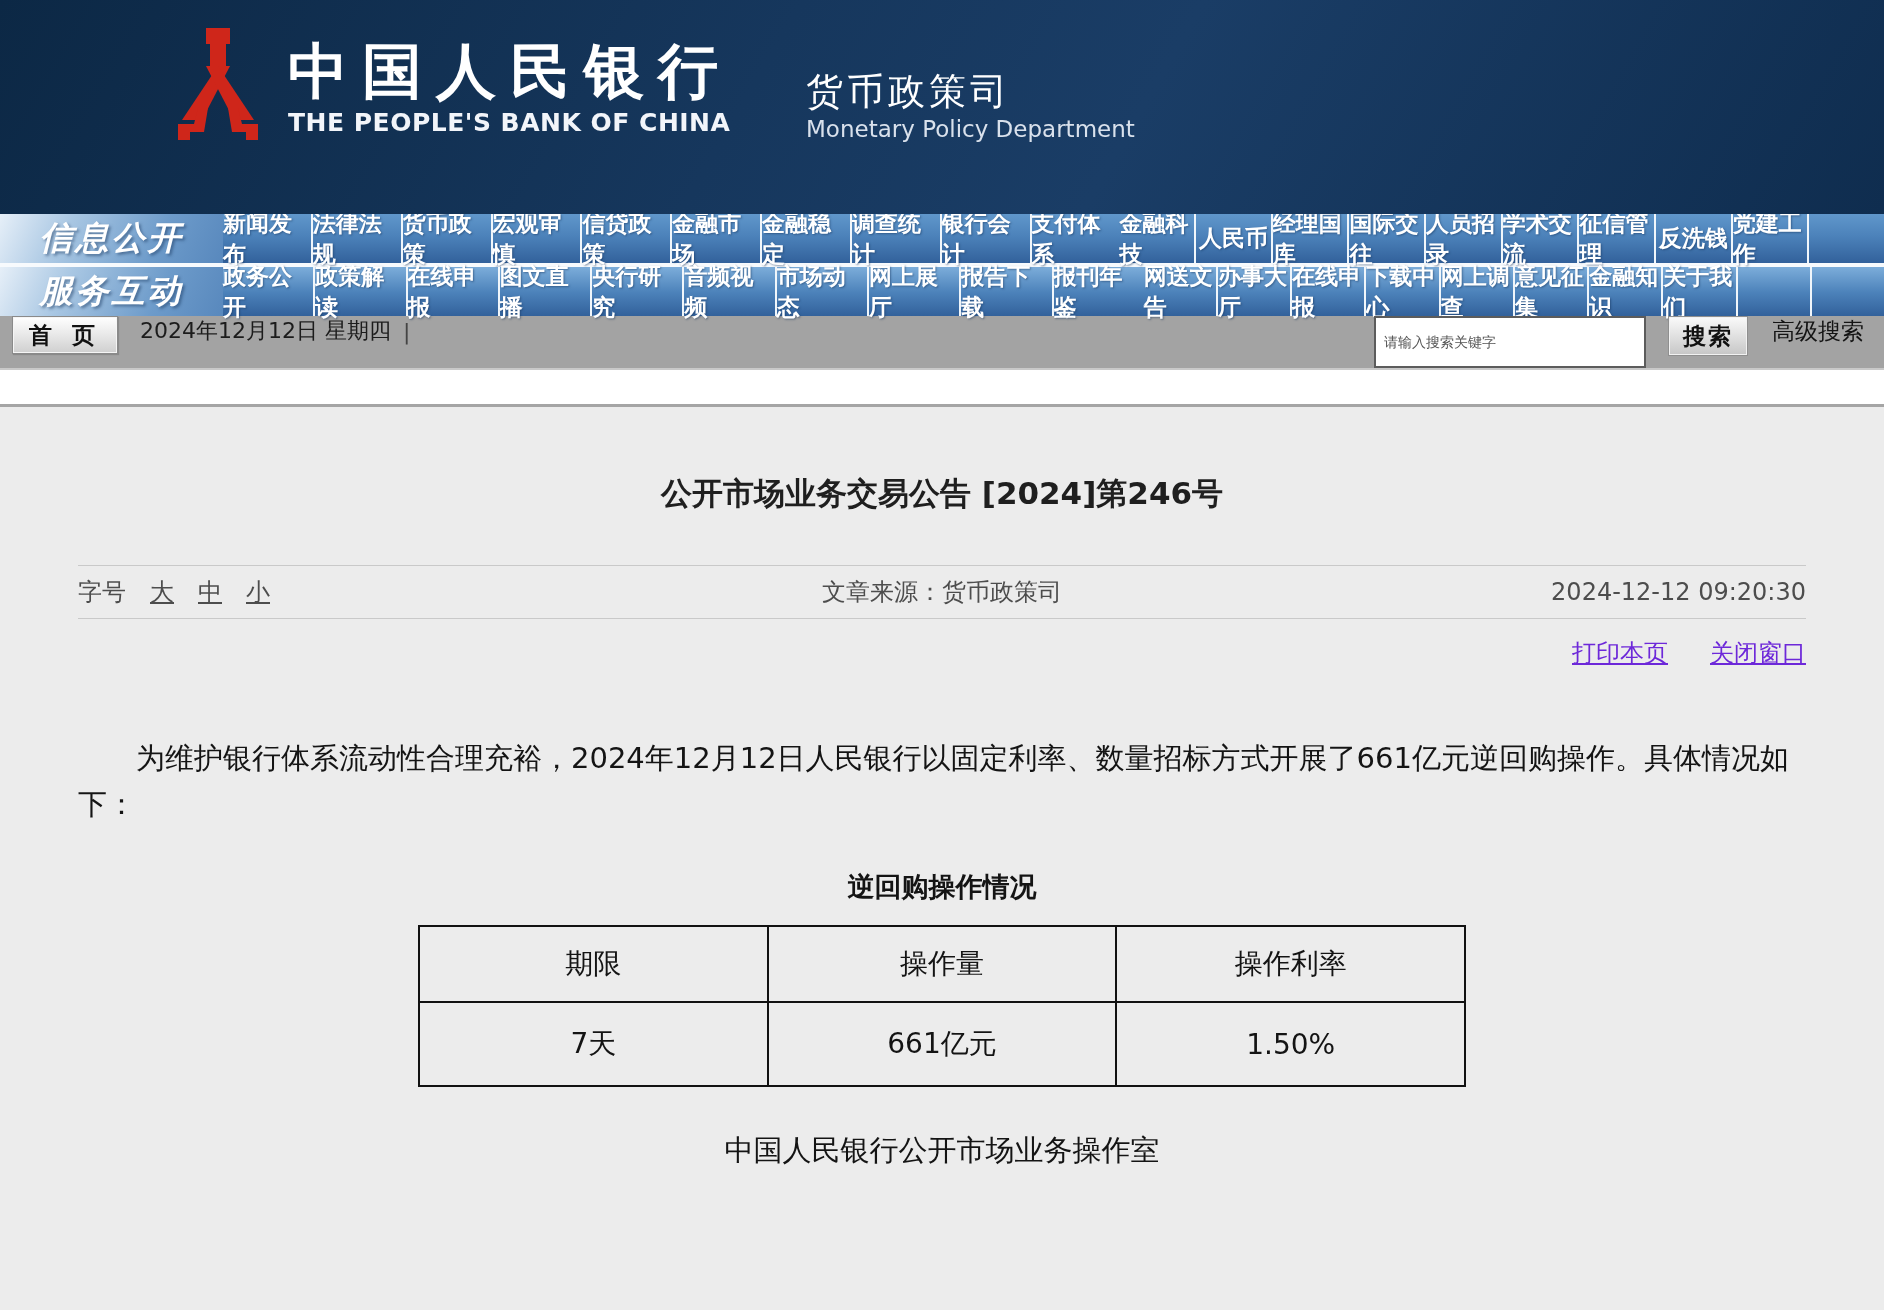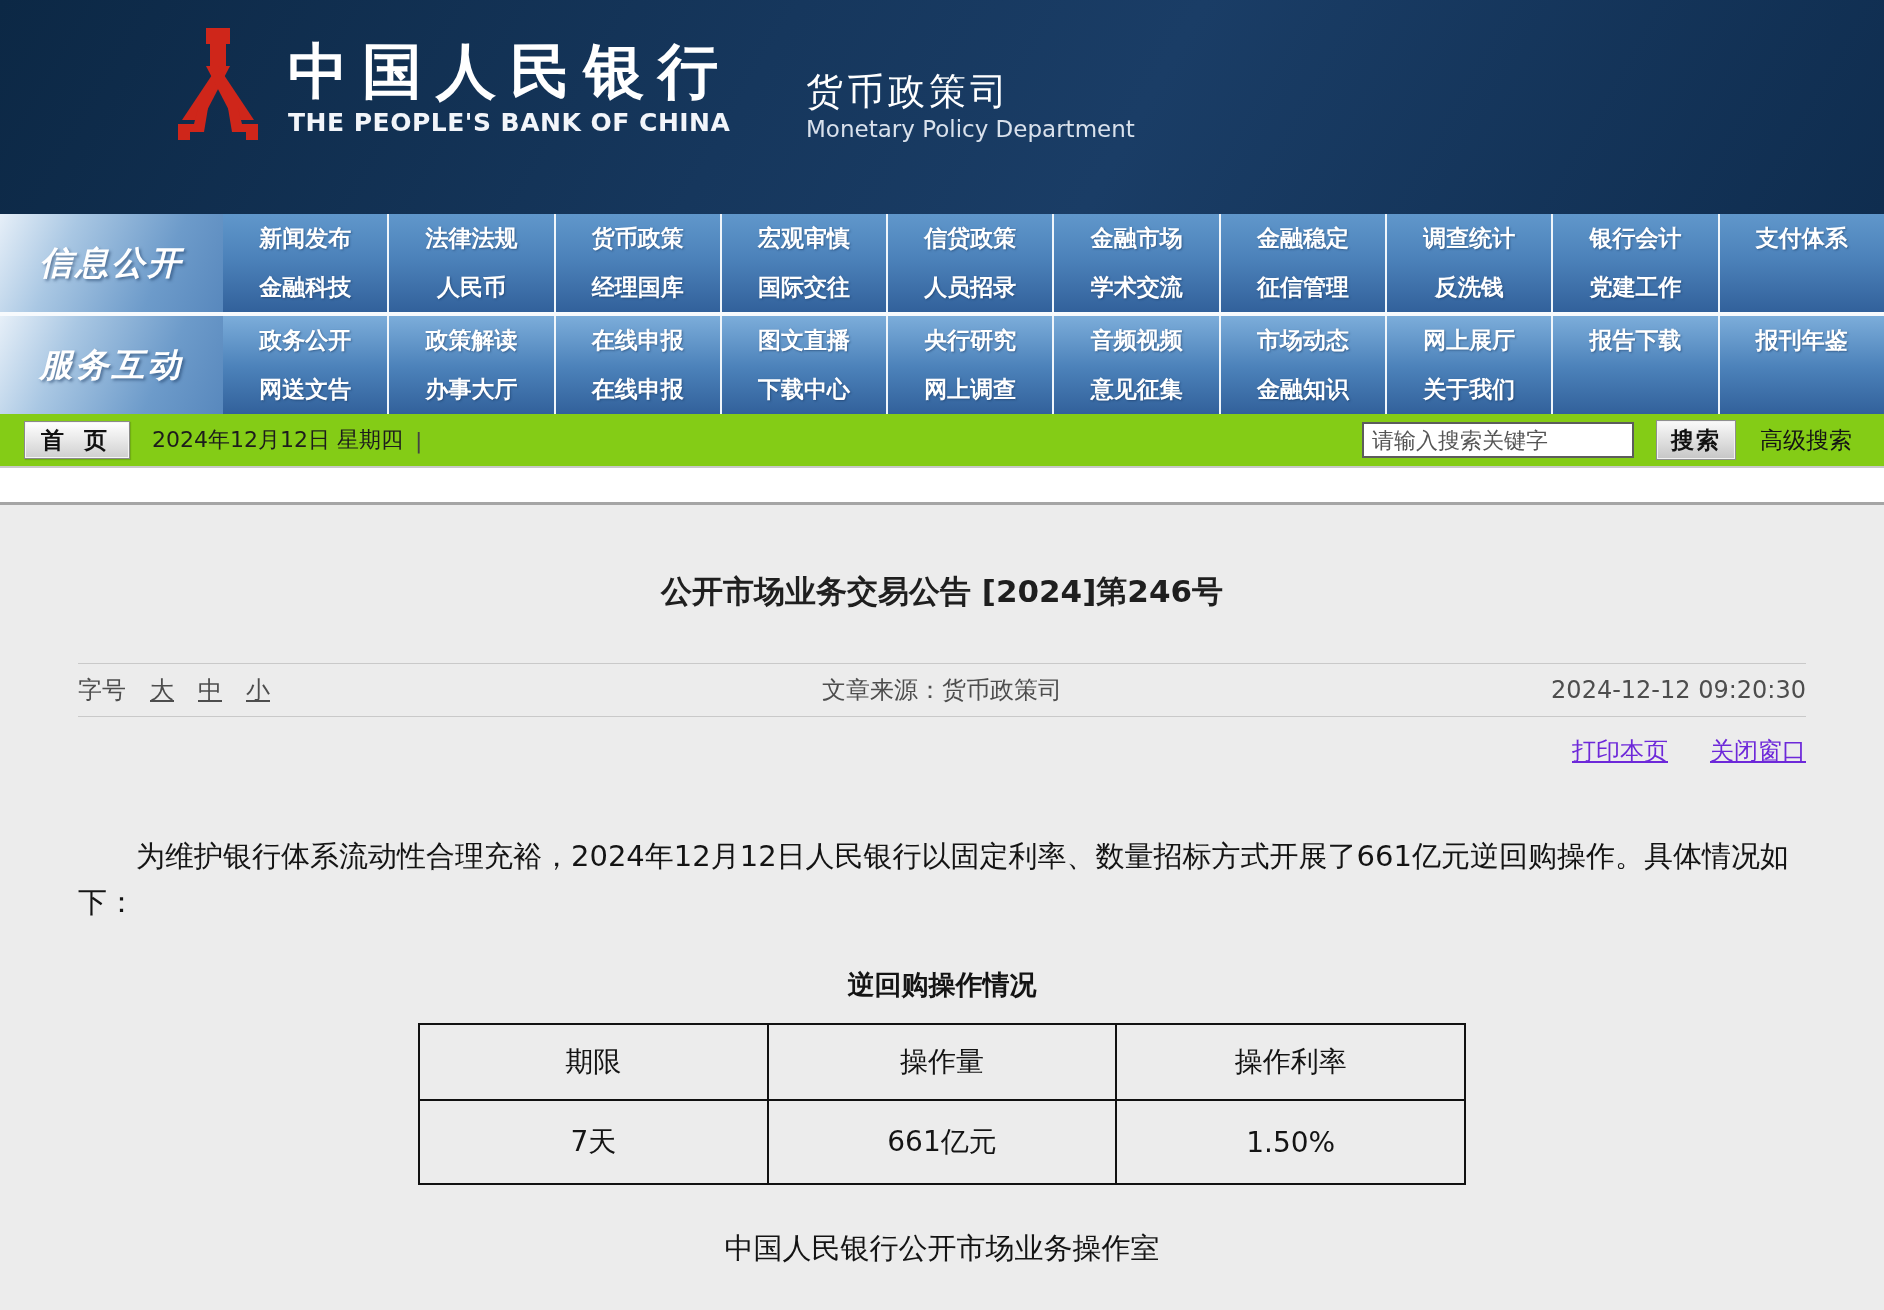--- a/index.html
+++ b/index.html
@@ -18,35 +18,35 @@
 
   
   .nav { width:100%; }
   .nav-block { display:flex; background:linear-gradient(180deg,#6097cb 0%,#4c82ba 45%,#32619b 100%); }
   .nav-block.second { background:linear-gradient(180deg,#7cadda 0%,#4c82ba 52%,#32619b 100%); }
   .nav-divider { height:4px; background:#f7fafd; }
   .nav-label { width:223px; min-width:223px; display:flex; align-items:center; justify-content:center;
     background:linear-gradient(115deg,#e6eff8 0%,#a9c7e3 30%,#6d9bca 70%,#5888bd 100%);
     color:#ffffff; font-size:33px; font-weight:bold; font-style:italic;
     text-shadow:2px 2px 3px rgba(30,60,100,0.55); letter-spacing:3px; }
-  .nav-rows { flex:1; display:flex; flex-direction:column; }
+  .nav-rows { flex:1; display:flex; flex-direction:row; }
   .nav-row { display:flex; height:49px; }
   .ncell { flex:1; display:flex; align-items:center; justify-content:center; color:#ffffff;
     font-size:23px; font-weight:bold; text-shadow:1px 1px 2px rgba(20,50,90,0.5); cursor:pointer; }
   .ncell + .ncell { border-left:2px solid #f0f6fb; }
 
   
-  .crumbbar { height:54px; background:#84cc16; border-bottom:2px solid #c9c9c9; display:flex; align-items:center; padding:0 24px; }
+  .crumbbar { height:54px; background:#a3a3a3; border-bottom:2px solid #c9c9c9; display:flex; align-items:flex-start; padding:0 12px; }
   .home-btn { height:38px; padding:0 16px; margin-right:22px; font-size:23px; font-weight:bold; color:#111;
     background:linear-gradient(180deg,#ffffff 0%,#e8e8e8 50%,#cfcfcf 100%); border:1px solid #8a8a8a;
     box-shadow:inset 0 0 0 1px #f5f5f5, 1px 1px 1px rgba(0,0,0,0.15); display:flex; align-items:center; cursor:pointer; letter-spacing:6px; }
   .crumb-text { font-size:22px; color:#1c1c1c; white-space:nowrap; display:flex; align-items:center; gap:10px; }
   .crumb-sep { color:#444; padding:0 2px; }
   .crumb-spacer { flex:1; }
-  .search-input { width:272px; height:36px; border:2px solid #5c5c5c; background:#ffffff; font-size:22px; padding:0 8px;
+  .search-input { width:272px; height:52px; border:2px solid #5c5c5c; background:#ffffff; font-size:14px; padding:0 8px;
     font-family:"DejaVu Sans","Liberation Sans",sans-serif; color:#222; }
   .search-input::placeholder { color:#555; }
   .search-btn { height:40px; padding:0 14px; margin-left:22px; font-size:23px; font-weight:bold; color:#111;
     background:linear-gradient(180deg,#fafafa 0%,#dedede 55%,#c6c6c6 100%); border:1px solid #8f8f8f;
     box-shadow:inset 0 0 0 1px #f2f2f2; cursor:pointer; letter-spacing:2px; }
   .adv-link { margin-left:24px; margin-right:8px; font-size:23px; color:#141414; cursor:pointer; white-space:nowrap; }
 
   .white-gap { height:34px; background:#ffffff; }
 
   

